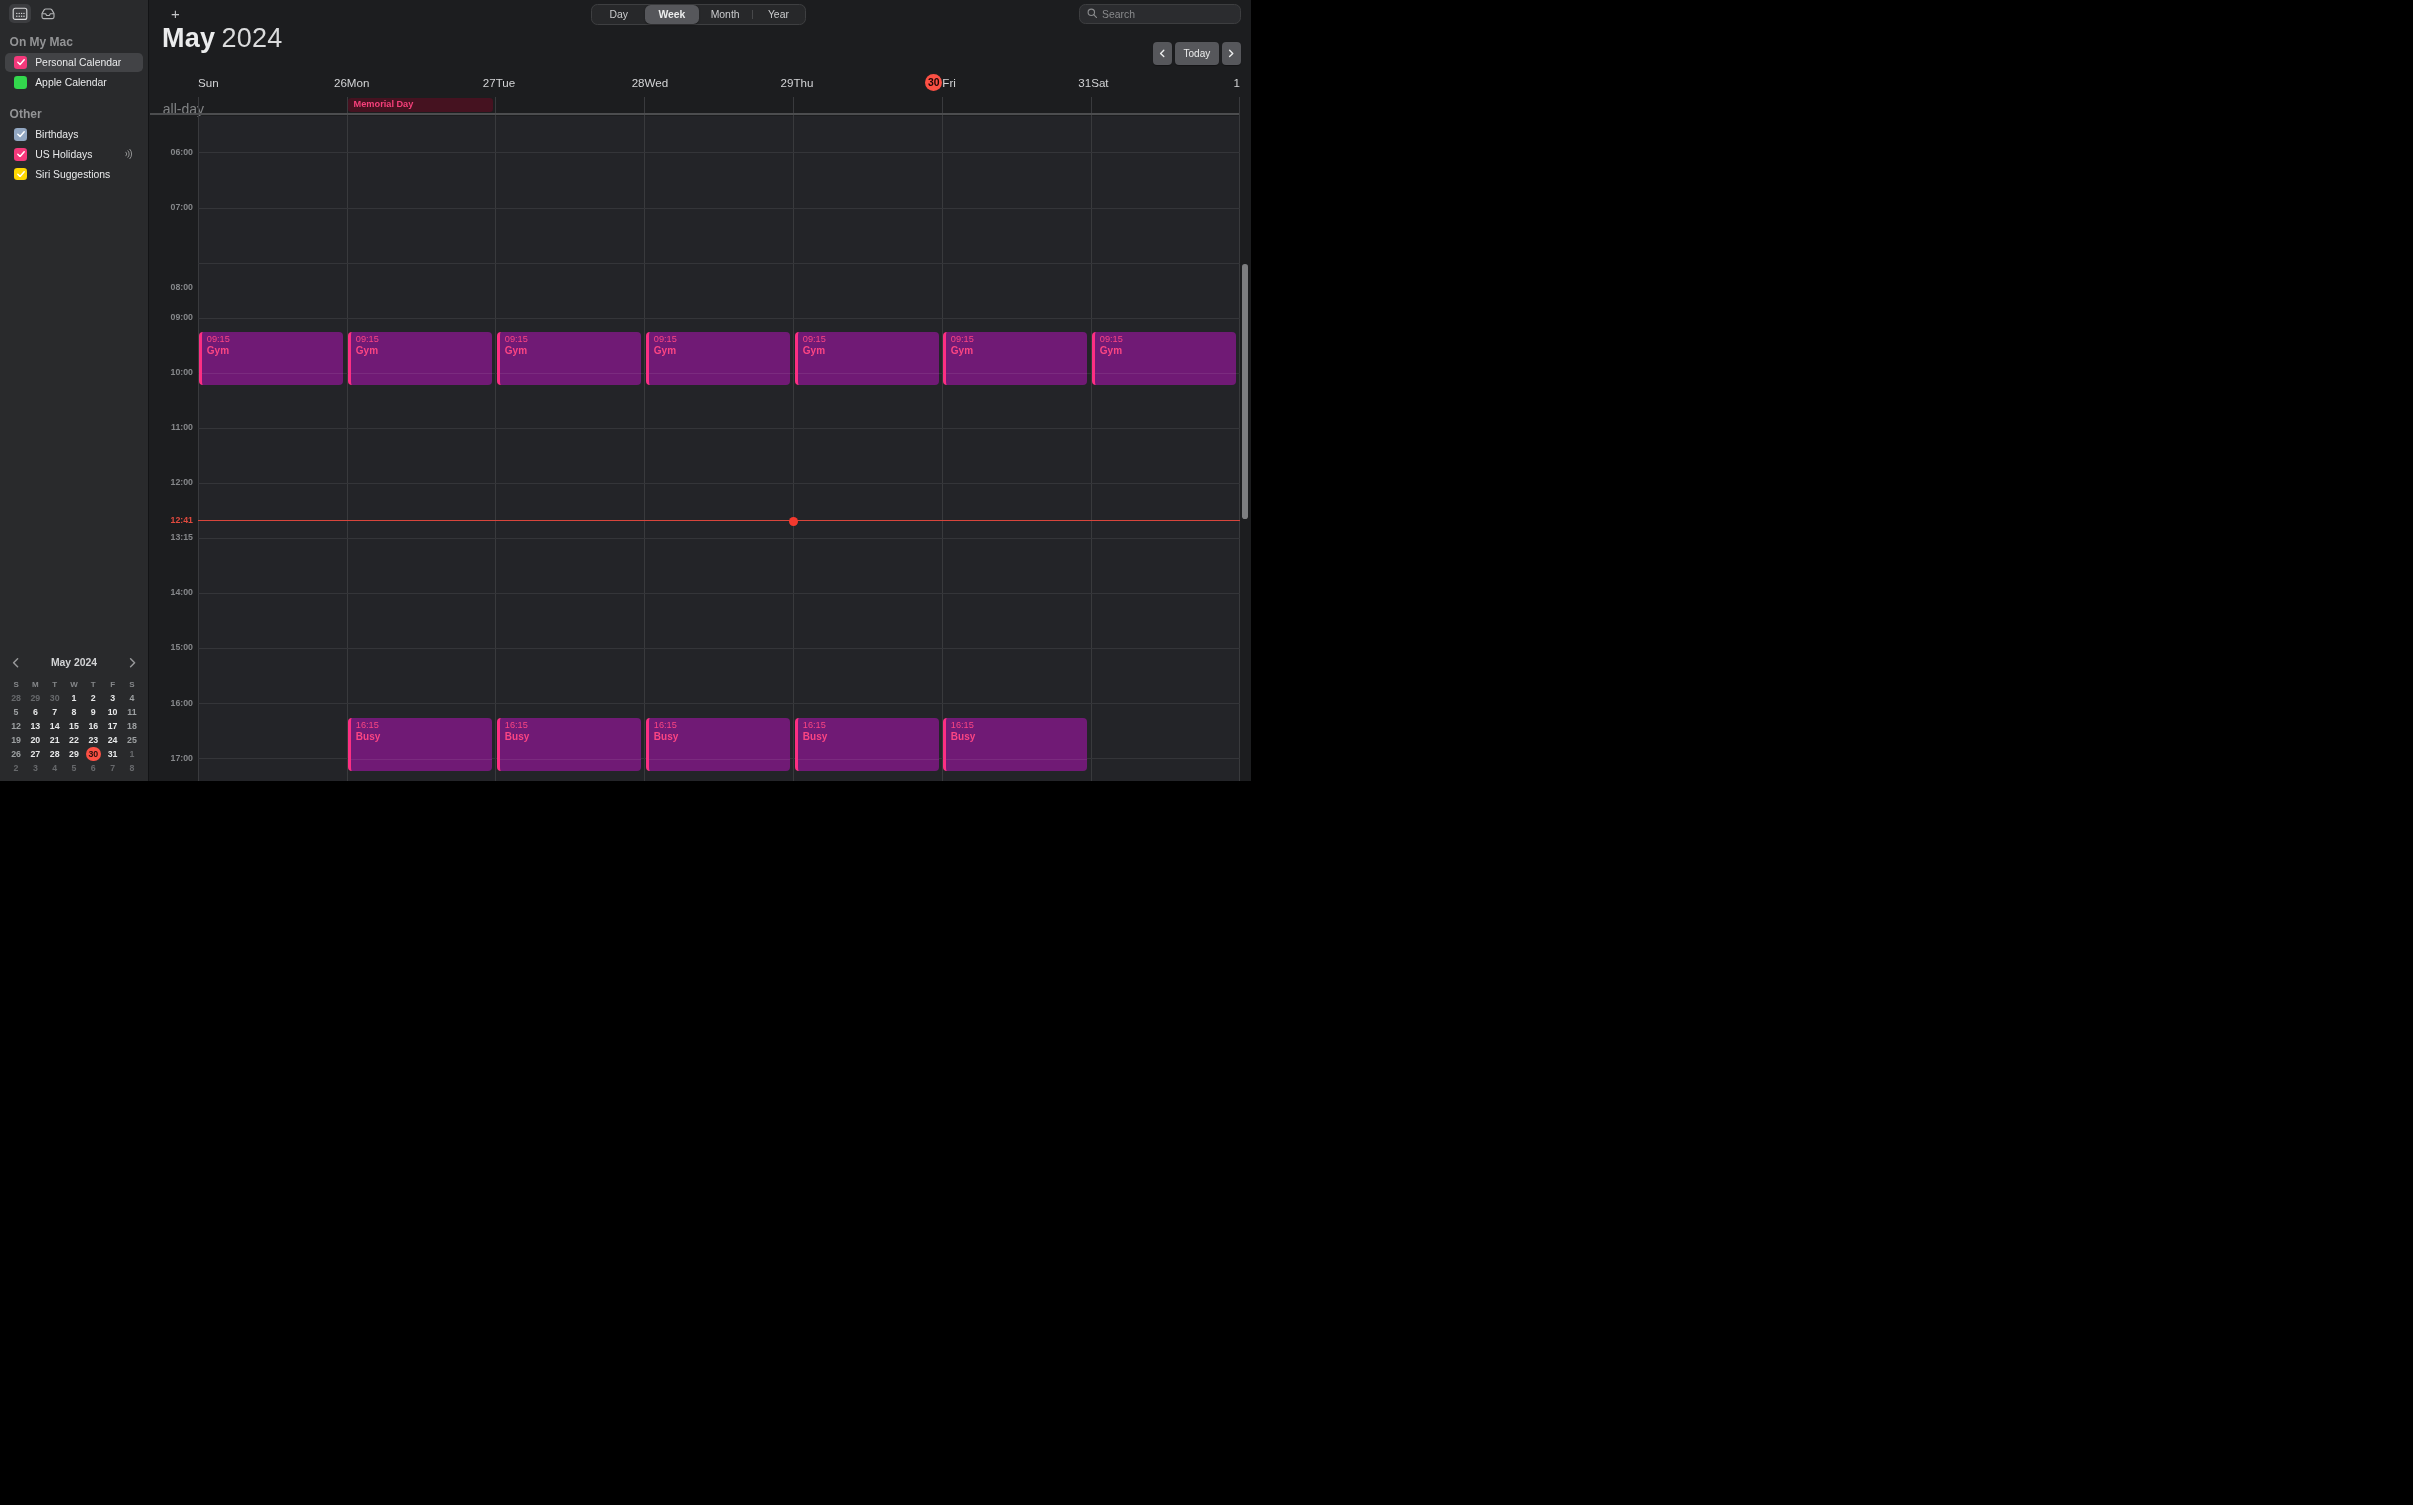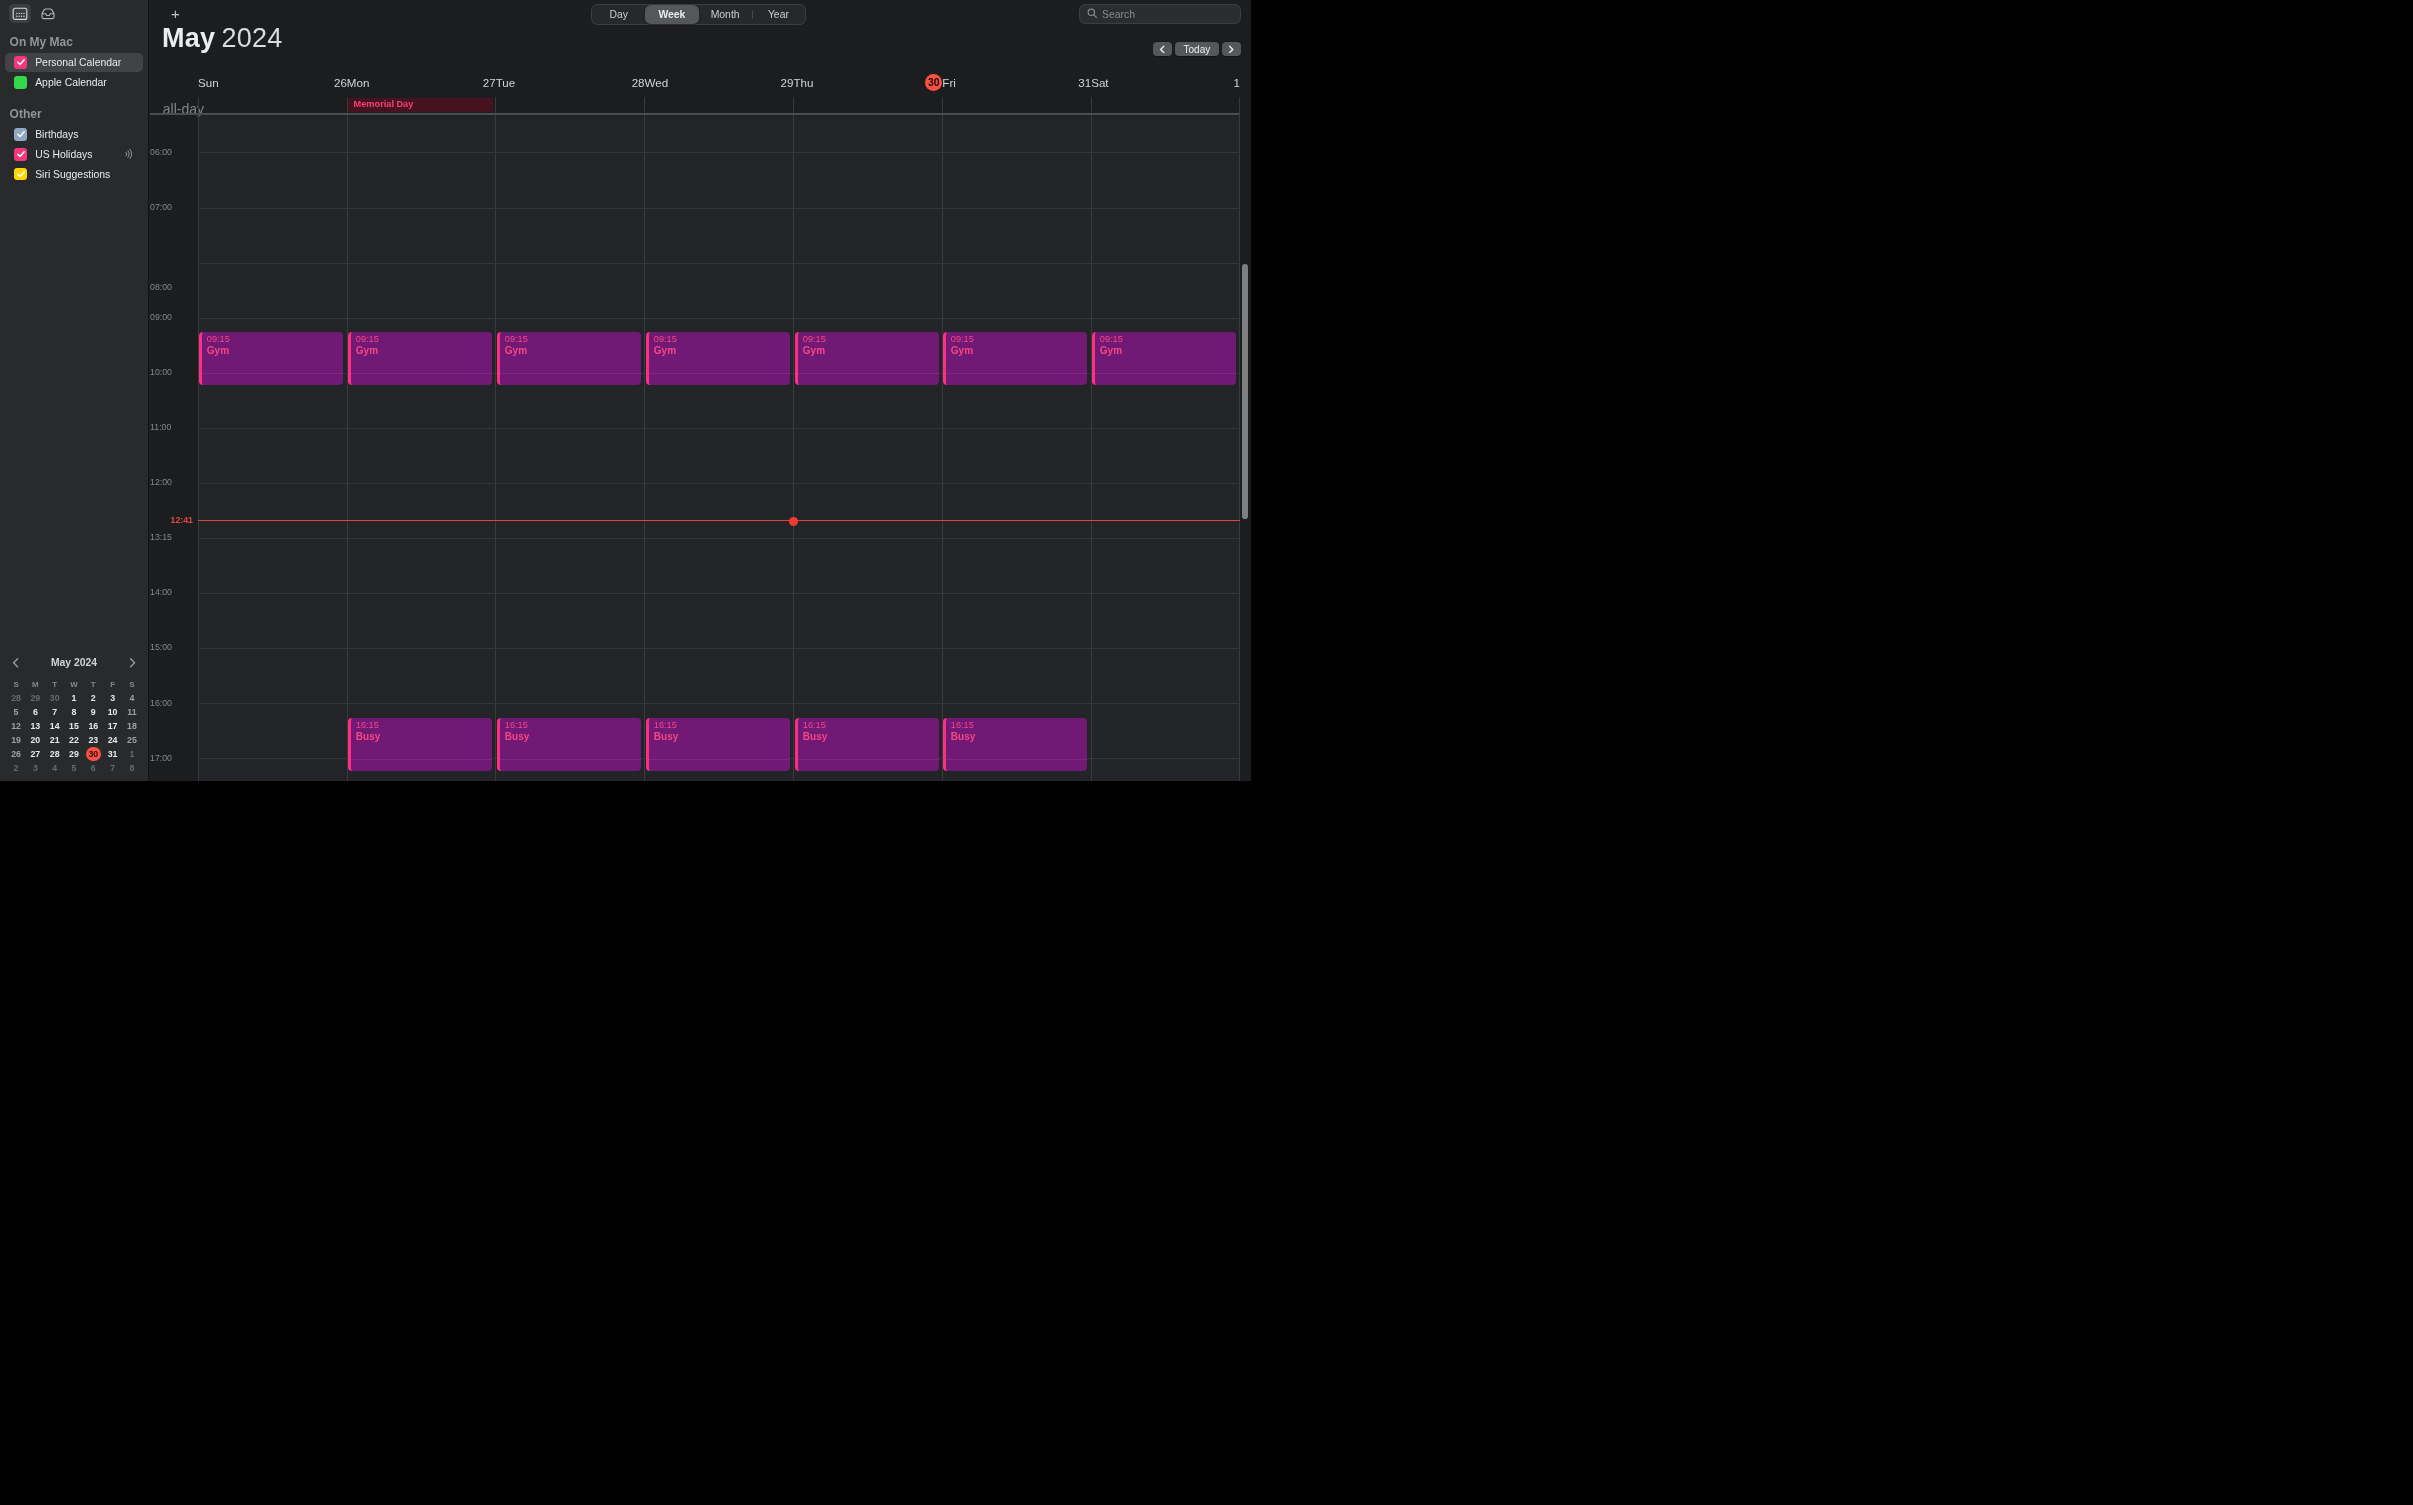--- a/index.html
+++ b/index.html
@@ -41,34 +41,34 @@
   .add-btn{position:absolute;left:16px;top:4px;width:19px;height:19px;background:none;border:none;color:#c3c4c6;font-size:15px;font-weight:400;line-height:19px;text-align:center;padding:0;}
   .seg{position:absolute;left:441px;top:4px;width:215px;height:21px;display:flex;background:#27282a;border:0.8px solid #3e3f41;border-radius:6.4px;}
   .seg-item{flex:1;display:flex;align-items:center;justify-content:center;font-size:10.4px;color:#cbccce;position:relative;border-radius:5.6px;}
   .seg-item.sel{background:#56575b;color:#eceded;font-weight:600;box-shadow:0 0.8px 1.6px rgba(0,0,0,.35);}
   .seg-item.div::before{content:"";position:absolute;left:0;top:4.8px;bottom:4.8px;width:0.8px;background:#47484a;}
   .search{position:absolute;right:9.6px;top:4px;width:162px;height:20px;background:#2b2c2f;border:0.8px solid #3d3e40;border-radius:6.4px;display:flex;align-items:center;padding:0 6.4px;gap:4.8px;}
   .search span{font-size:10.4px;color:#898a8c;}
   .titlebar h1{position:absolute;left:12px;top:22.3px;margin:0;font-size:27px;line-height:32px;font-weight:700;color:#ebeced;letter-spacing:0.2px;}
   .titlebar .y{font-weight:300;color:#dadbdc;margin-left:6.4px;}
   .nav{position:absolute;right:10.4px;top:42px;display:flex;gap:3.2px;}
-  .nav button{background:#56575b;border:none;border-radius:4px;height:14px;color:#eceded;display:flex;align-items:center;justify-content:center;padding:0;box-shadow:0 0.8px 0.8px rgba(0,0,0,.3);}
+  .nav button{background:#56575b;border:none;border-radius:4px;height:23px;color:#eceded;display:flex;align-items:center;justify-content:center;padding:0;box-shadow:0 0.8px 0.8px rgba(0,0,0,.3);}
   .nav .chev{width:18.4px;}
   .nav .today{padding:0 8.8px;font-size:10px;}
 
   .day-headers{position:absolute;left:48px;top:73px;width:1042px;height:19px;display:flex;}
   .day-h{width:149px;display:flex;align-items:center;justify-content:space-between;gap:4.8px;font-size:11.6px;color:#d3d4d6;}
   .day-h .badge{width:17px;height:17px;border-radius:50%;display:flex;align-items:center;justify-content:center;font-size:10.4px;font-weight:600;color:#1a0606;}
 
   .allday-label{position:absolute;left:12.8px;top:101px;font-size:14px;color:#818385;}
   .gridarea{position:absolute;left:48px;top:116px;width:1042px;height:665px;background:#232428;}
   .vline{position:absolute;top:97px;bottom:0;width:0.8px;background:#393a3d;}
   .hline{position:absolute;left:48px;width:1042px;height:0.8px;background:#343539;}
   .sep{position:absolute;left:0;top:113px;width:1089px;height:1.6px;background:#4c4d4f;}
-  .hour-label{position:absolute;left:0;width:43px;text-align:left;font-size:8.8px;color:#85878a;}
+  .hour-label{position:absolute;left:0;width:43px;text-align:right;font-size:8.8px;color:#85878a;font-weight:bold;}
 
   .event{position:absolute;background:#701a75;border-left:3.2px solid #fc2f83;border-radius:4px;padding:2.4px 4.8px 0 4.8px;overflow:hidden;}
   .event .inner-line{position:absolute;left:0;right:0;top:41px;height:0.8px;background:rgba(255,255,255,.08);}
   .event .t{font-size:9.2px;color:#fb4583;}
   .event .n{font-size:10px;font-weight:700;color:#fb4583;margin-top:0.8px;}
   .ad-event{position:absolute;top:98px;height:13.6px;border-radius:3.2px;background:#451220;color:#f5407a;font-size:9.2px;font-weight:700;line-height:13.6px;padding-left:5.6px;overflow:hidden;}
 
   .now-line{position:absolute;left:48px;width:1042px;height:1.2px;background:#d8453c;}
   .now-label{position:absolute;left:0;width:43px;text-align:right;font-size:8.8px;font-weight:600;color:#e04a3e;}
   .now-dot{position:absolute;width:8.8px;height:8.8px;border-radius:50%;background:#f2392e;}

